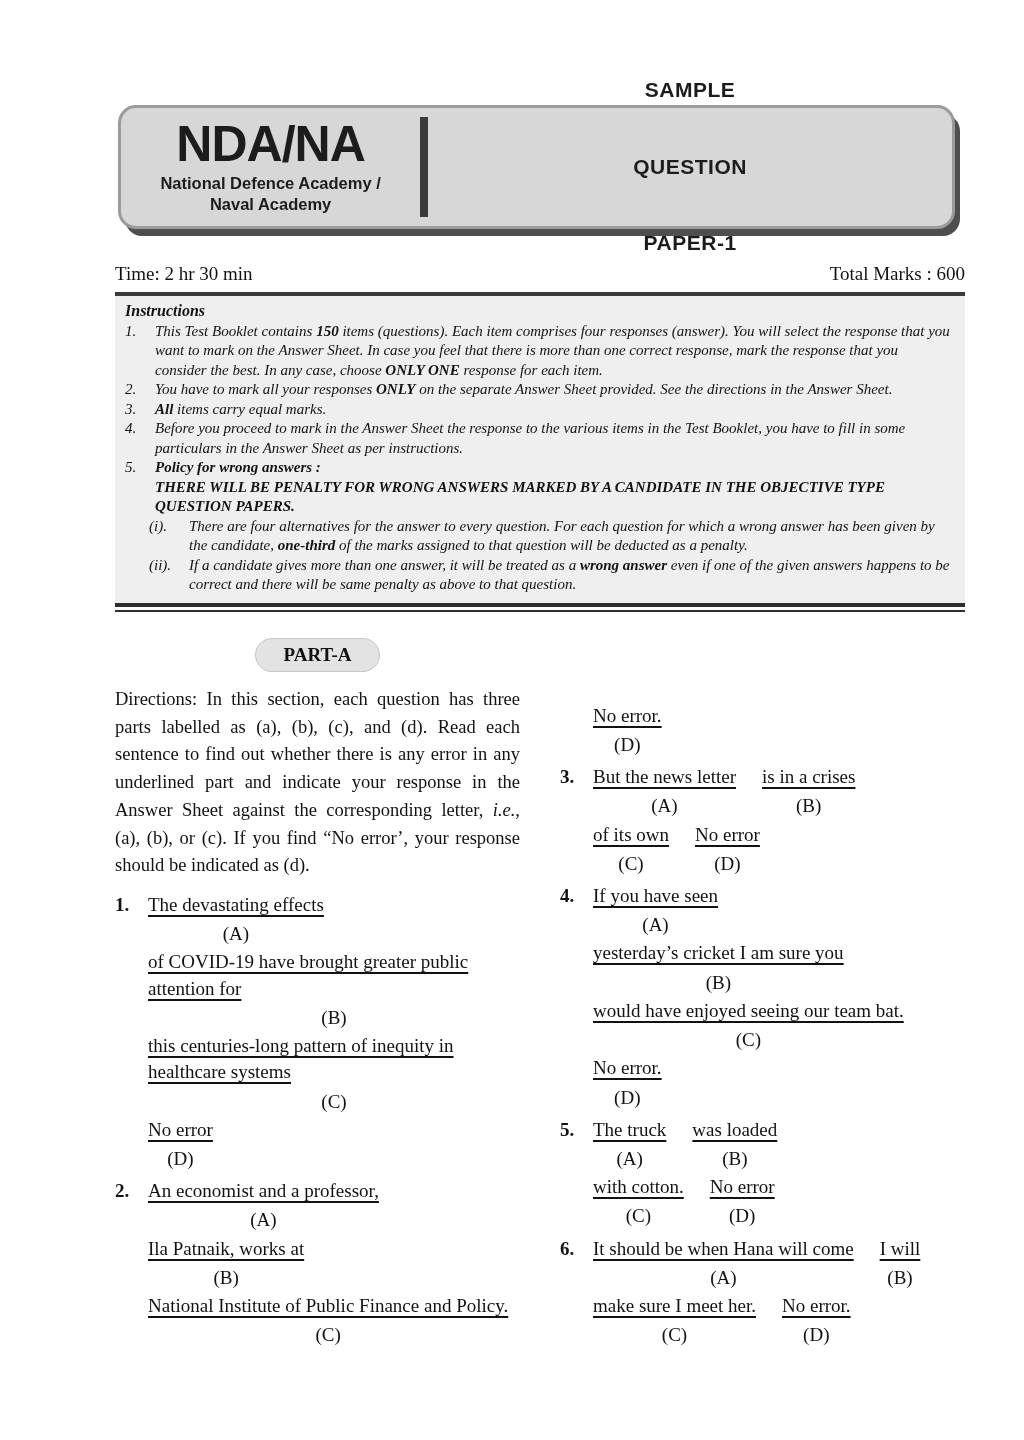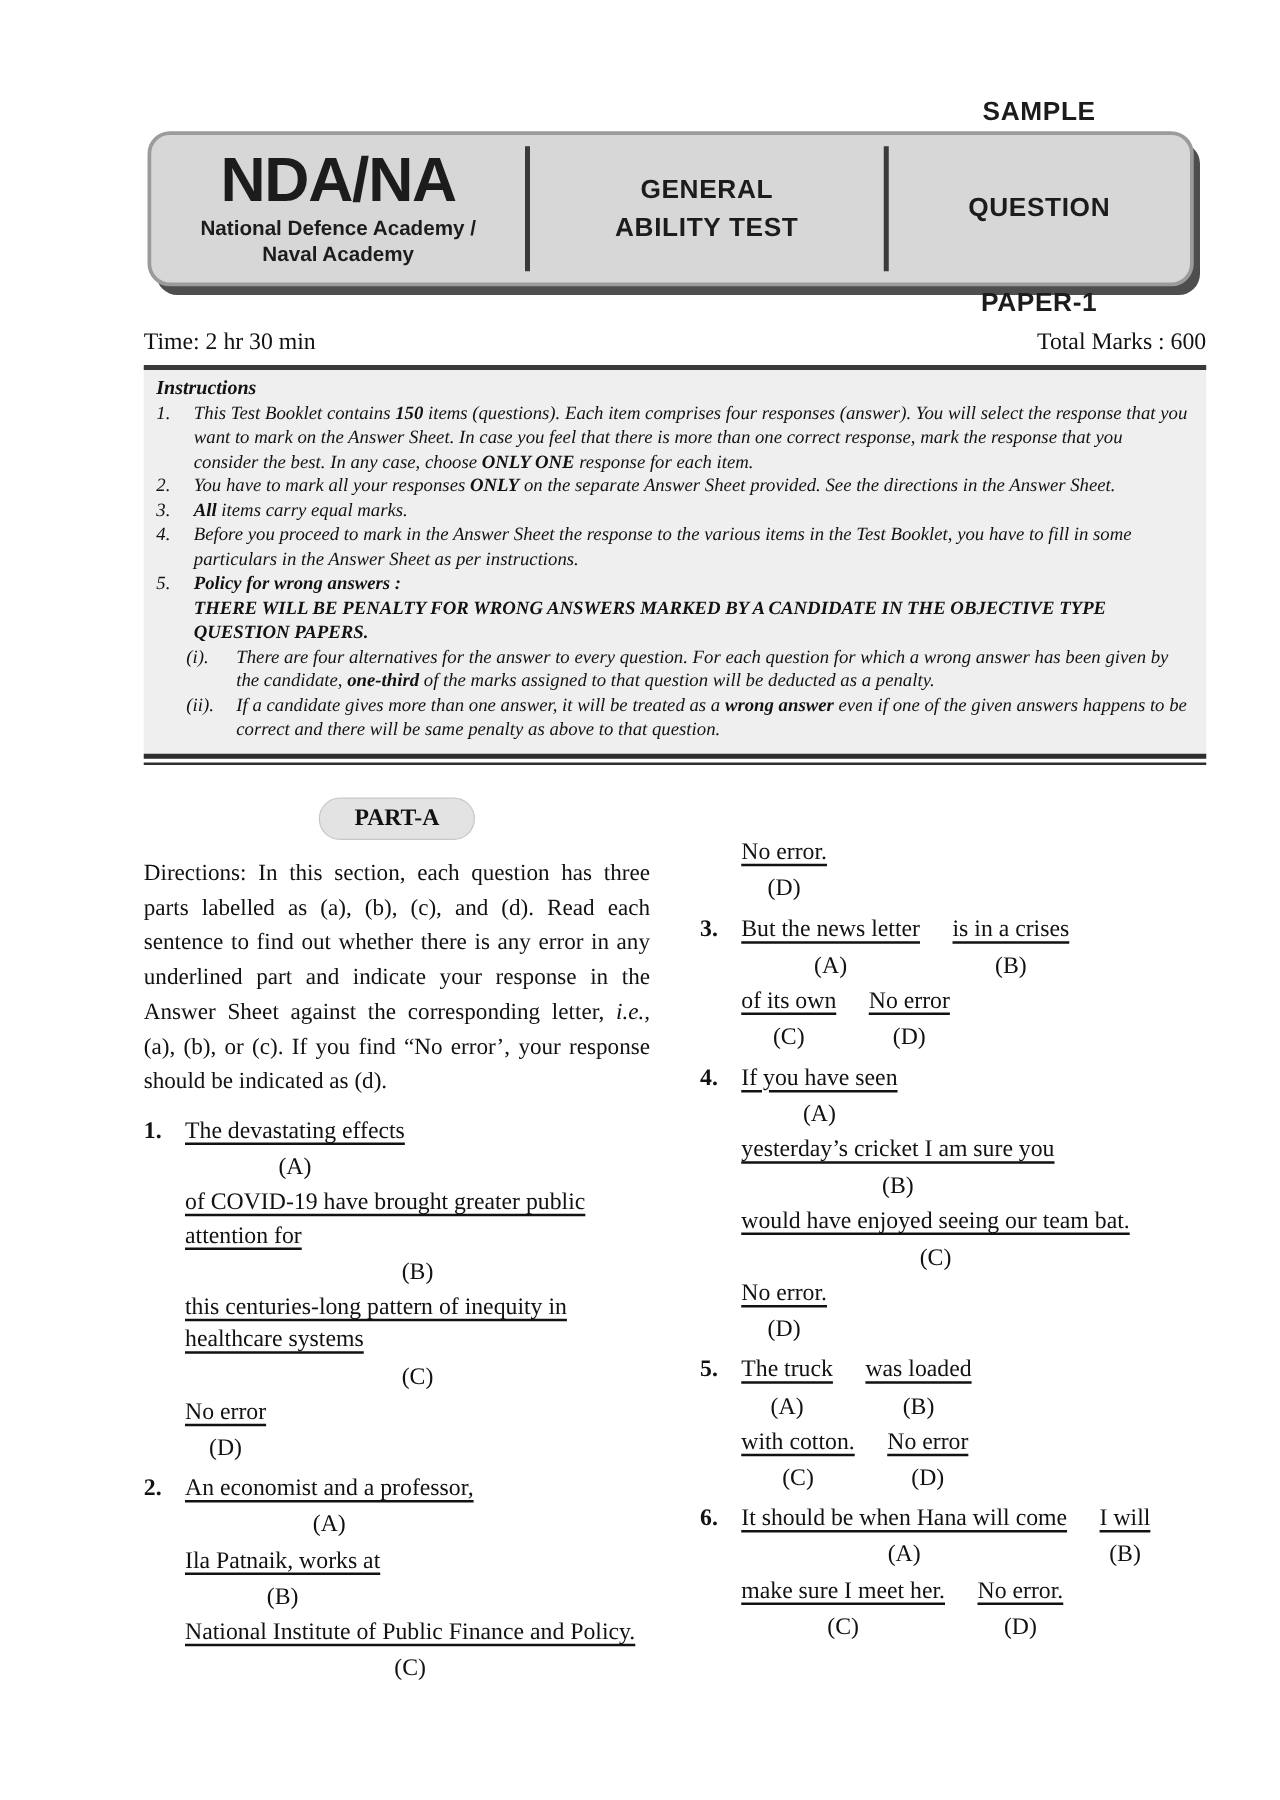--- a/index.html
+++ b/index.html
@@ -48,21 +48,21 @@
   .instr-title{font-weight:bold;font-size:16px;}
   .instr-item{display:flex;}
   .instr-num{flex:0 0 30px;}
   .instr-item.sub .instr-num{flex:0 0 40px;margin-left:24px;}
   .instr-text{flex:1;}
   .rule-thin{height:2px;background:var(--rule,#2e2e2e);margin-top:3px;}
   .b{font-weight:bold;}
   .i{font-style:italic;}
 
   
-  .content{display:flex;gap:40px;margin-top:24px;align-items:center;}
+  .content{display:flex;gap:40px;margin-top:24px;align-items:flex-end;}
   .col{flex:1;min-width:0;}
 
   .pill{
     width:fit-content;margin:2px auto 14px;
     background:var(--pill-bg,#e3e3e3);
     border:1px solid var(--pill-border,#c8c8c8);
     border-radius:19px;padding:5px 28px;
     font-weight:bold;font-size:19px;
   }
   .directions{
@@ -90,24 +90,20 @@
 
   <div class="header-box">
     <div class="hdr-sec hdr-left">
       <div class="exam-title">NDA/NA</div>
       <div class="exam-sub">
         <div>National Defence Academy /</div>
         <div>Naval Academy</div>
       </div>
     </div>
     <div class="hdr-divider"></div>
-    <div class="hdr-sec hdr-center">
-      <div class="hdr-mid-line">GENERAL</div>
-      <div class="hdr-mid-line">ABILITY TEST</div>
-    </div>
     <div class="hdr-divider"></div>
     <div class="hdr-sec hdr-right">
       <div class="hdr-right-line">SAMPLE</div>
       <div class="hdr-right-line">QUESTION</div>
       <div class="hdr-right-line">PAPER-1</div>
     </div>
   </div>
 
   <div class="meta-row">
     <span>Time: 2 hr 30 min</span>

